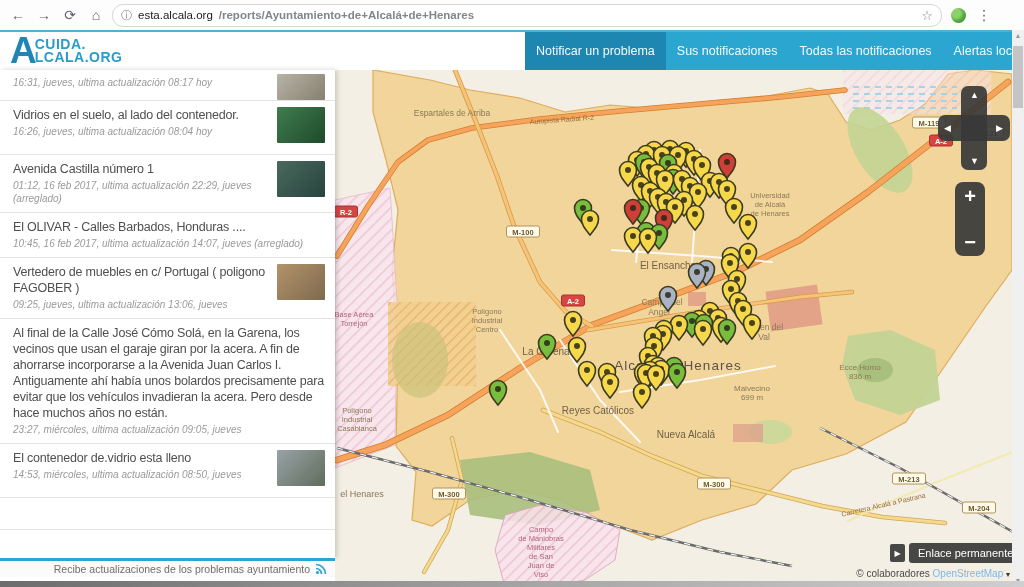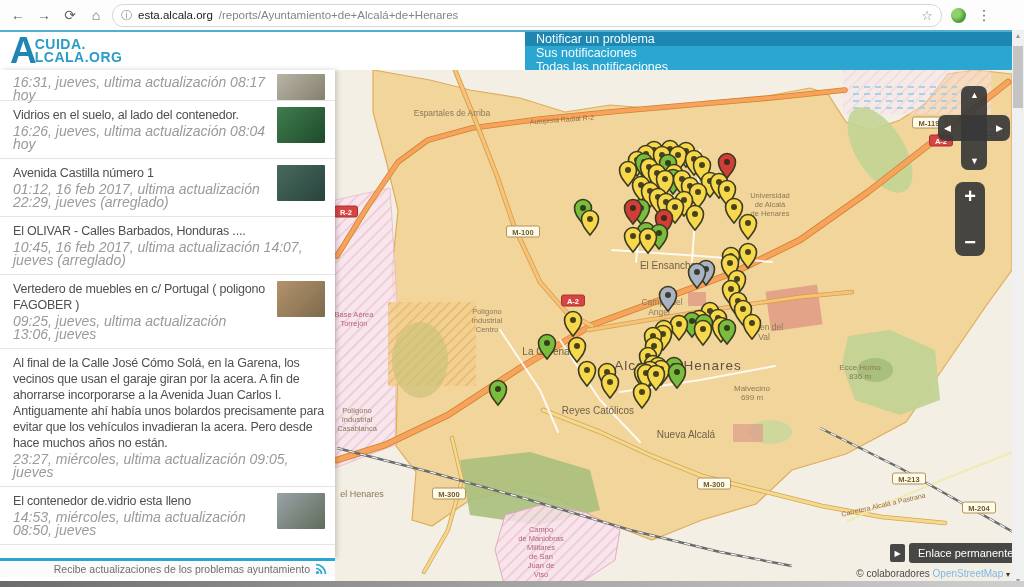--- a/index.html
+++ b/index.html
@@ -7,41 +7,41 @@
           font-family:"Liberation Sans",sans-serif; -webkit-font-smoothing:antialiased;}
   
   #chrome{position:absolute;left:0;top:0;width:1024px;height:30px;background:#fdfdfd;
           display:flex;align-items:center;gap:6px;padding:0 8px;box-sizing:border-box;}
   .chrome-btn{width:20px;height:20px;display:flex;align-items:center;justify-content:center;
           color:#5f6368;font-size:14px;cursor:pointer;flex:0 0 auto;}
   #urlbar{flex:1;height:21px;max-width:812px;border:1px solid #d7d7d7;border-radius:11px;background:#fff;
           display:flex;align-items:center;padding:0 8px;gap:6px;font-size:11.5px;overflow:hidden;}
   #urlbar .info{color:#80868b;font-size:11px;}
   #urlbar .host{color:#202124;}
-  #urlbar .path{color:#80868b;white-space:nowrap;}
+  #urlbar .path{color:#80868b;white-space:nowrap;font-weight:bold;}
   #urlbar .star{margin-left:auto;color:#80868b;font-size:13px;}
   #globe-ext{width:15px;height:15px;border-radius:50%;
           background:radial-gradient(circle at 35% 35%,#8ed06c 0 30%,#4ea63e 60%,#2f7d33);}
   
   #topline{position:absolute;left:0;top:30px;width:1024px;height:2px;background:#53aed2;}
   #siteheader{position:absolute;left:0;top:32px;width:1012px;height:38px;background:#fff;}
   #logo{position:absolute;left:10px;top:1px;height:36px;cursor:pointer;display:flex;align-items:center;}
   #logo .bigA{font-size:37px;font-weight:bold;color:#1f86b4;line-height:34px;position:relative;}
   #logo .bigA .wave{position:absolute;left:4px;width:17px;height:2px;background:#fff;border-radius:2px;transform:rotate(-12deg);}
   #logo .lines{margin-left:-2px;line-height:13px;}
   #logo .l1,#logo .l2{font-weight:bold;color:#2a9cc7;font-size:14px;letter-spacing:.5px;}
-  #nav{position:absolute;left:525px;top:0;width:487px;height:38px;background:#2ba6d1;display:flex;align-items:stretch;flex-direction:column;}
+  #nav{position:absolute;left:525px;top:0;width:487px;height:38px;background:#2ba6d1;display:flex;align-items:stretch;}
   .nav-item{display:flex;align-items:center;padding:0 11px;color:#f2fbff;font-size:12.5px;cursor:pointer;white-space:nowrap;}
   .nav-item.active{background:#1d87b2;}
   
   #sidebar{position:absolute;left:0;top:70px;width:335px;height:488px;background:#fff;overflow:hidden;
            box-shadow:2px 0 5px rgba(0,0,0,.18);z-index:5;}
   .s-item{position:relative;padding:6px 10px 7px 13px;border-bottom:1px solid #e4e4e4;cursor:pointer;min-height:18px;}
   .s-item .t{font-size:12.5px;letter-spacing:-.2px;color:#4f4f4f;line-height:16px;}
-  .s-item .m{font-size:14px;font-style:italic;color:#9a9a9a;line-height:13px;margin-top:2px;}
+  .s-item .m{font-size:10px;font-style:italic;color:#9a9a9a;line-height:13px;margin-top:2px;}
   .s-thumb{float:right;width:48px;height:36px;margin:0 0 4px 8px;border-radius:1px;}
   .s-item.partial{height:22px;padding-top:4px;padding-bottom:4px;}
   .s-item.partial .s-thumb{height:26px;}
   #sidebar-footer{position:absolute;left:0;top:558px;width:335px;height:19px;background:#fbfbfb;
         border-top:3px solid #2ba6d1;display:flex;align-items:center;justify-content:flex-end;
         gap:5px;padding:0 8px;box-sizing:border-box;z-index:6;}
   #sidebar-footer .txt{font-size:10.5px;color:#6e6e6e;cursor:pointer;}
   
   #map{position:absolute;left:335px;top:70px;width:677px;height:517px;background:#f3efe4;cursor:grab;}
   #map svg{position:absolute;left:0;top:0;}

